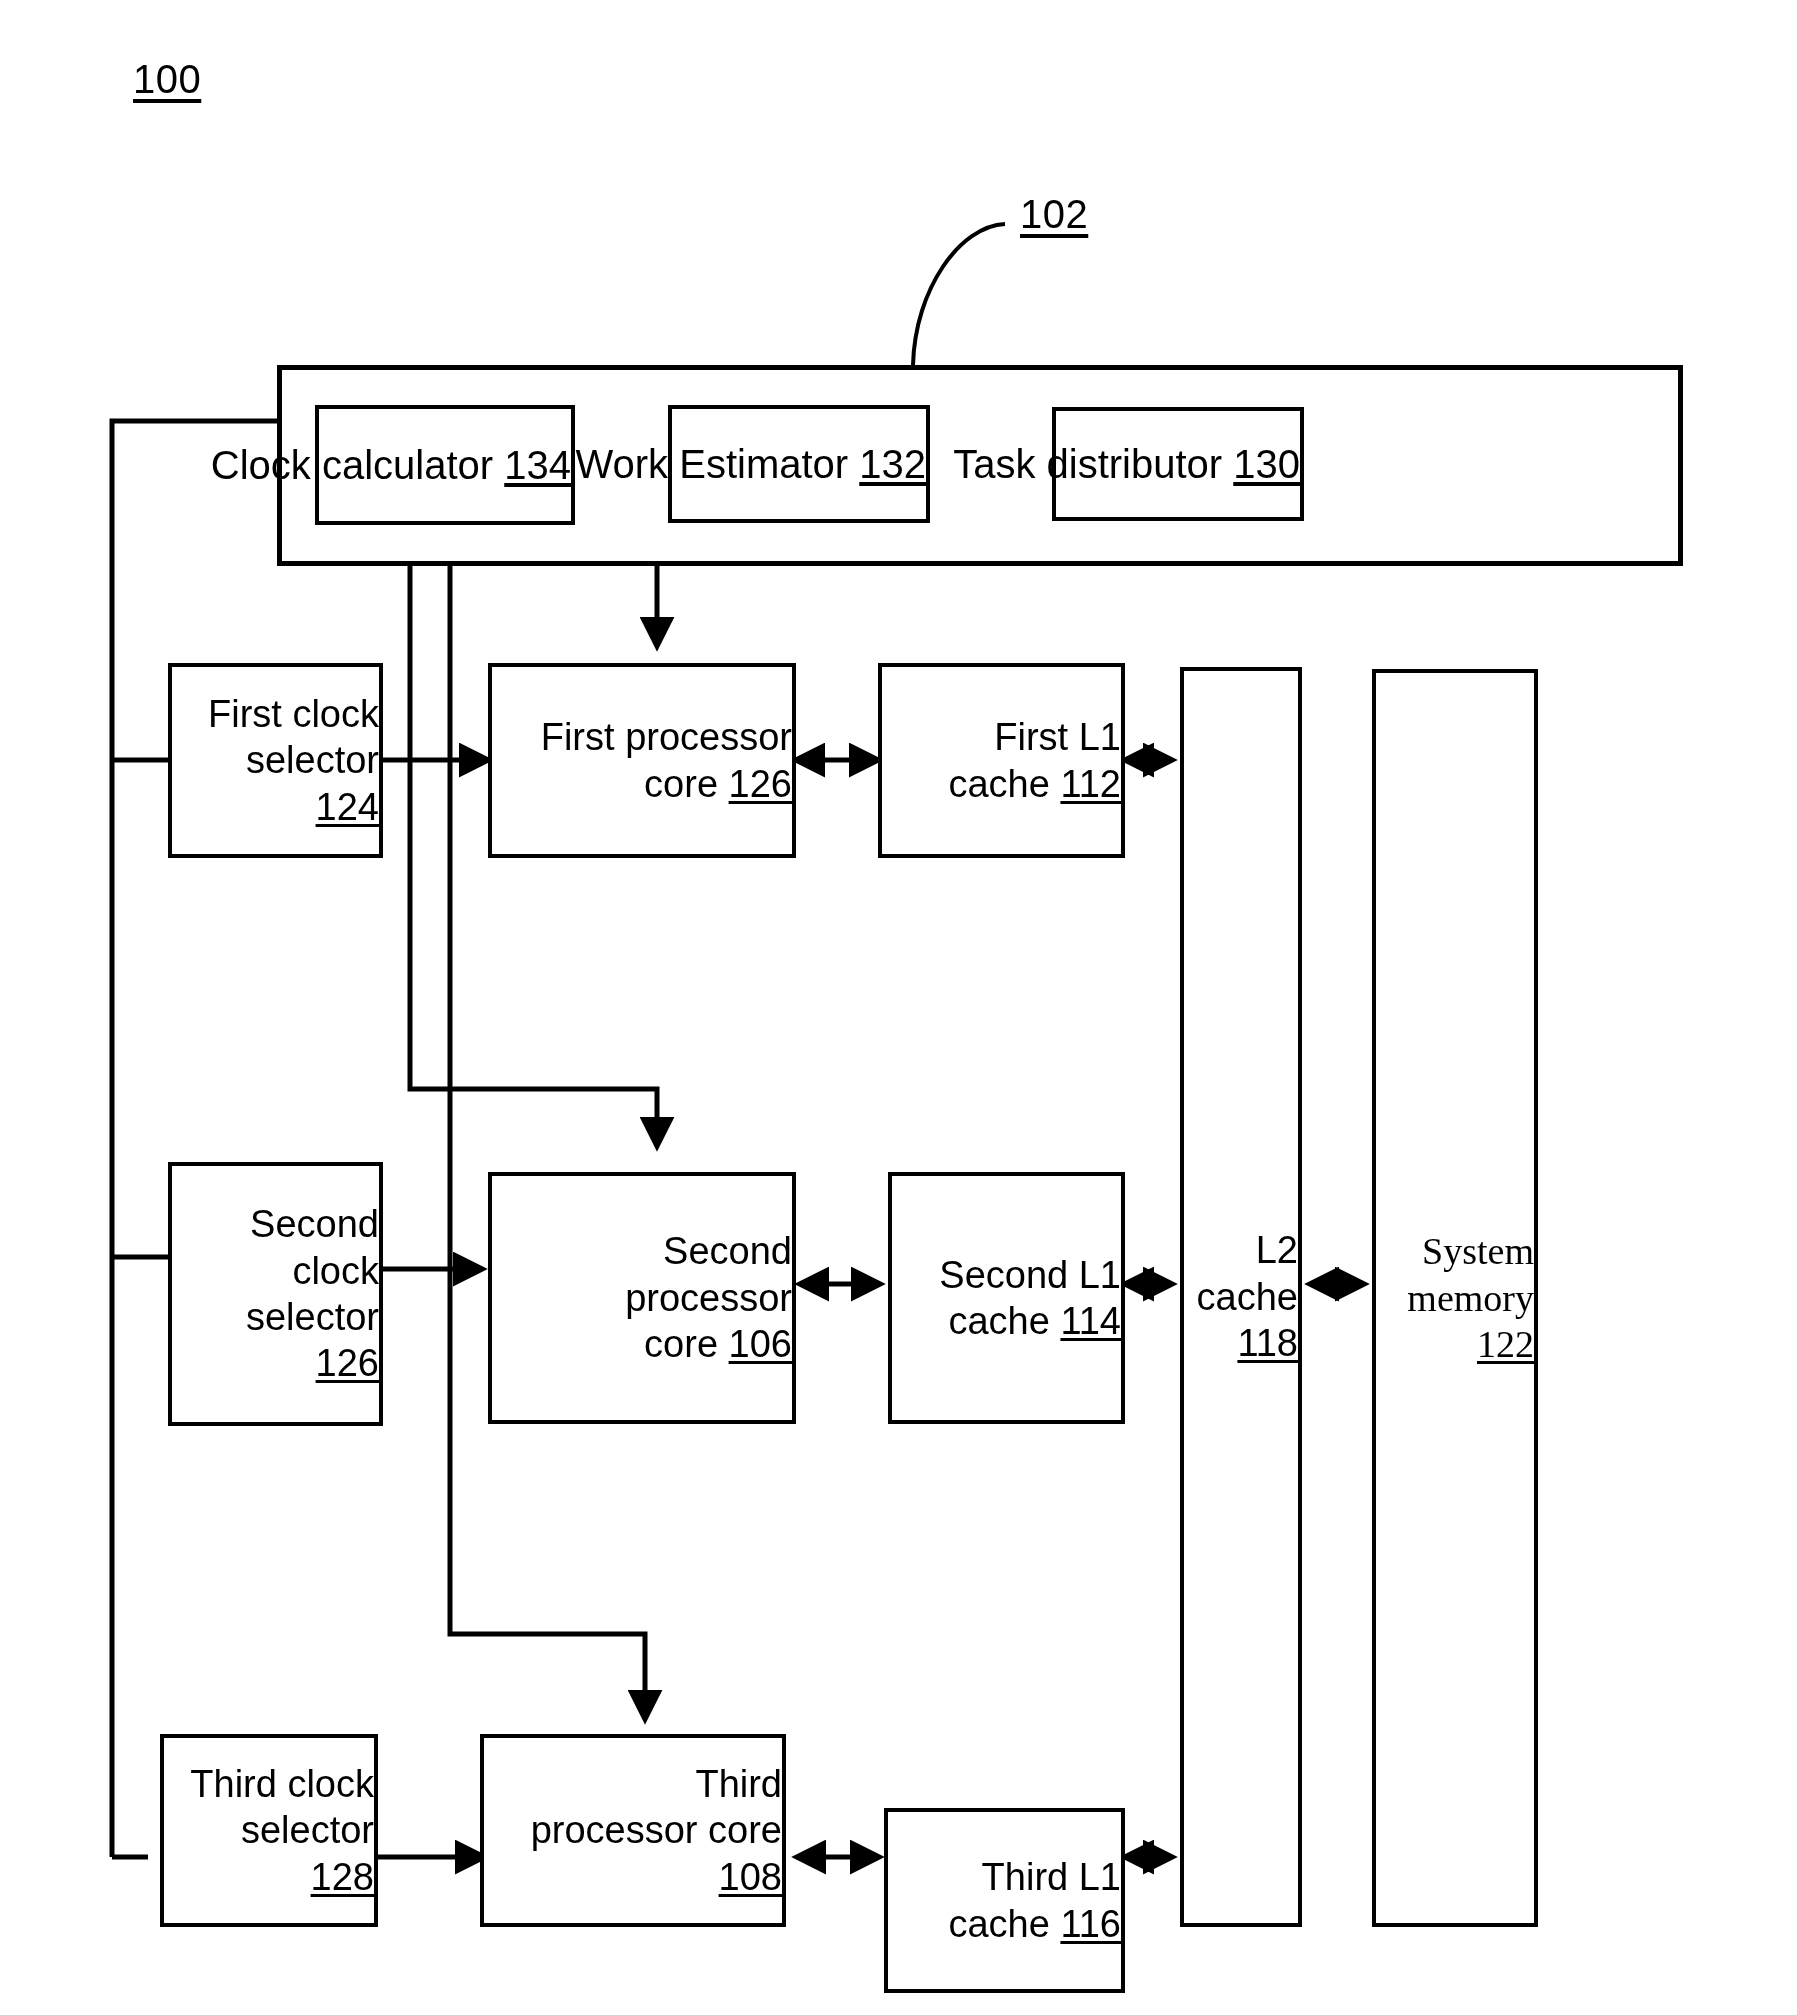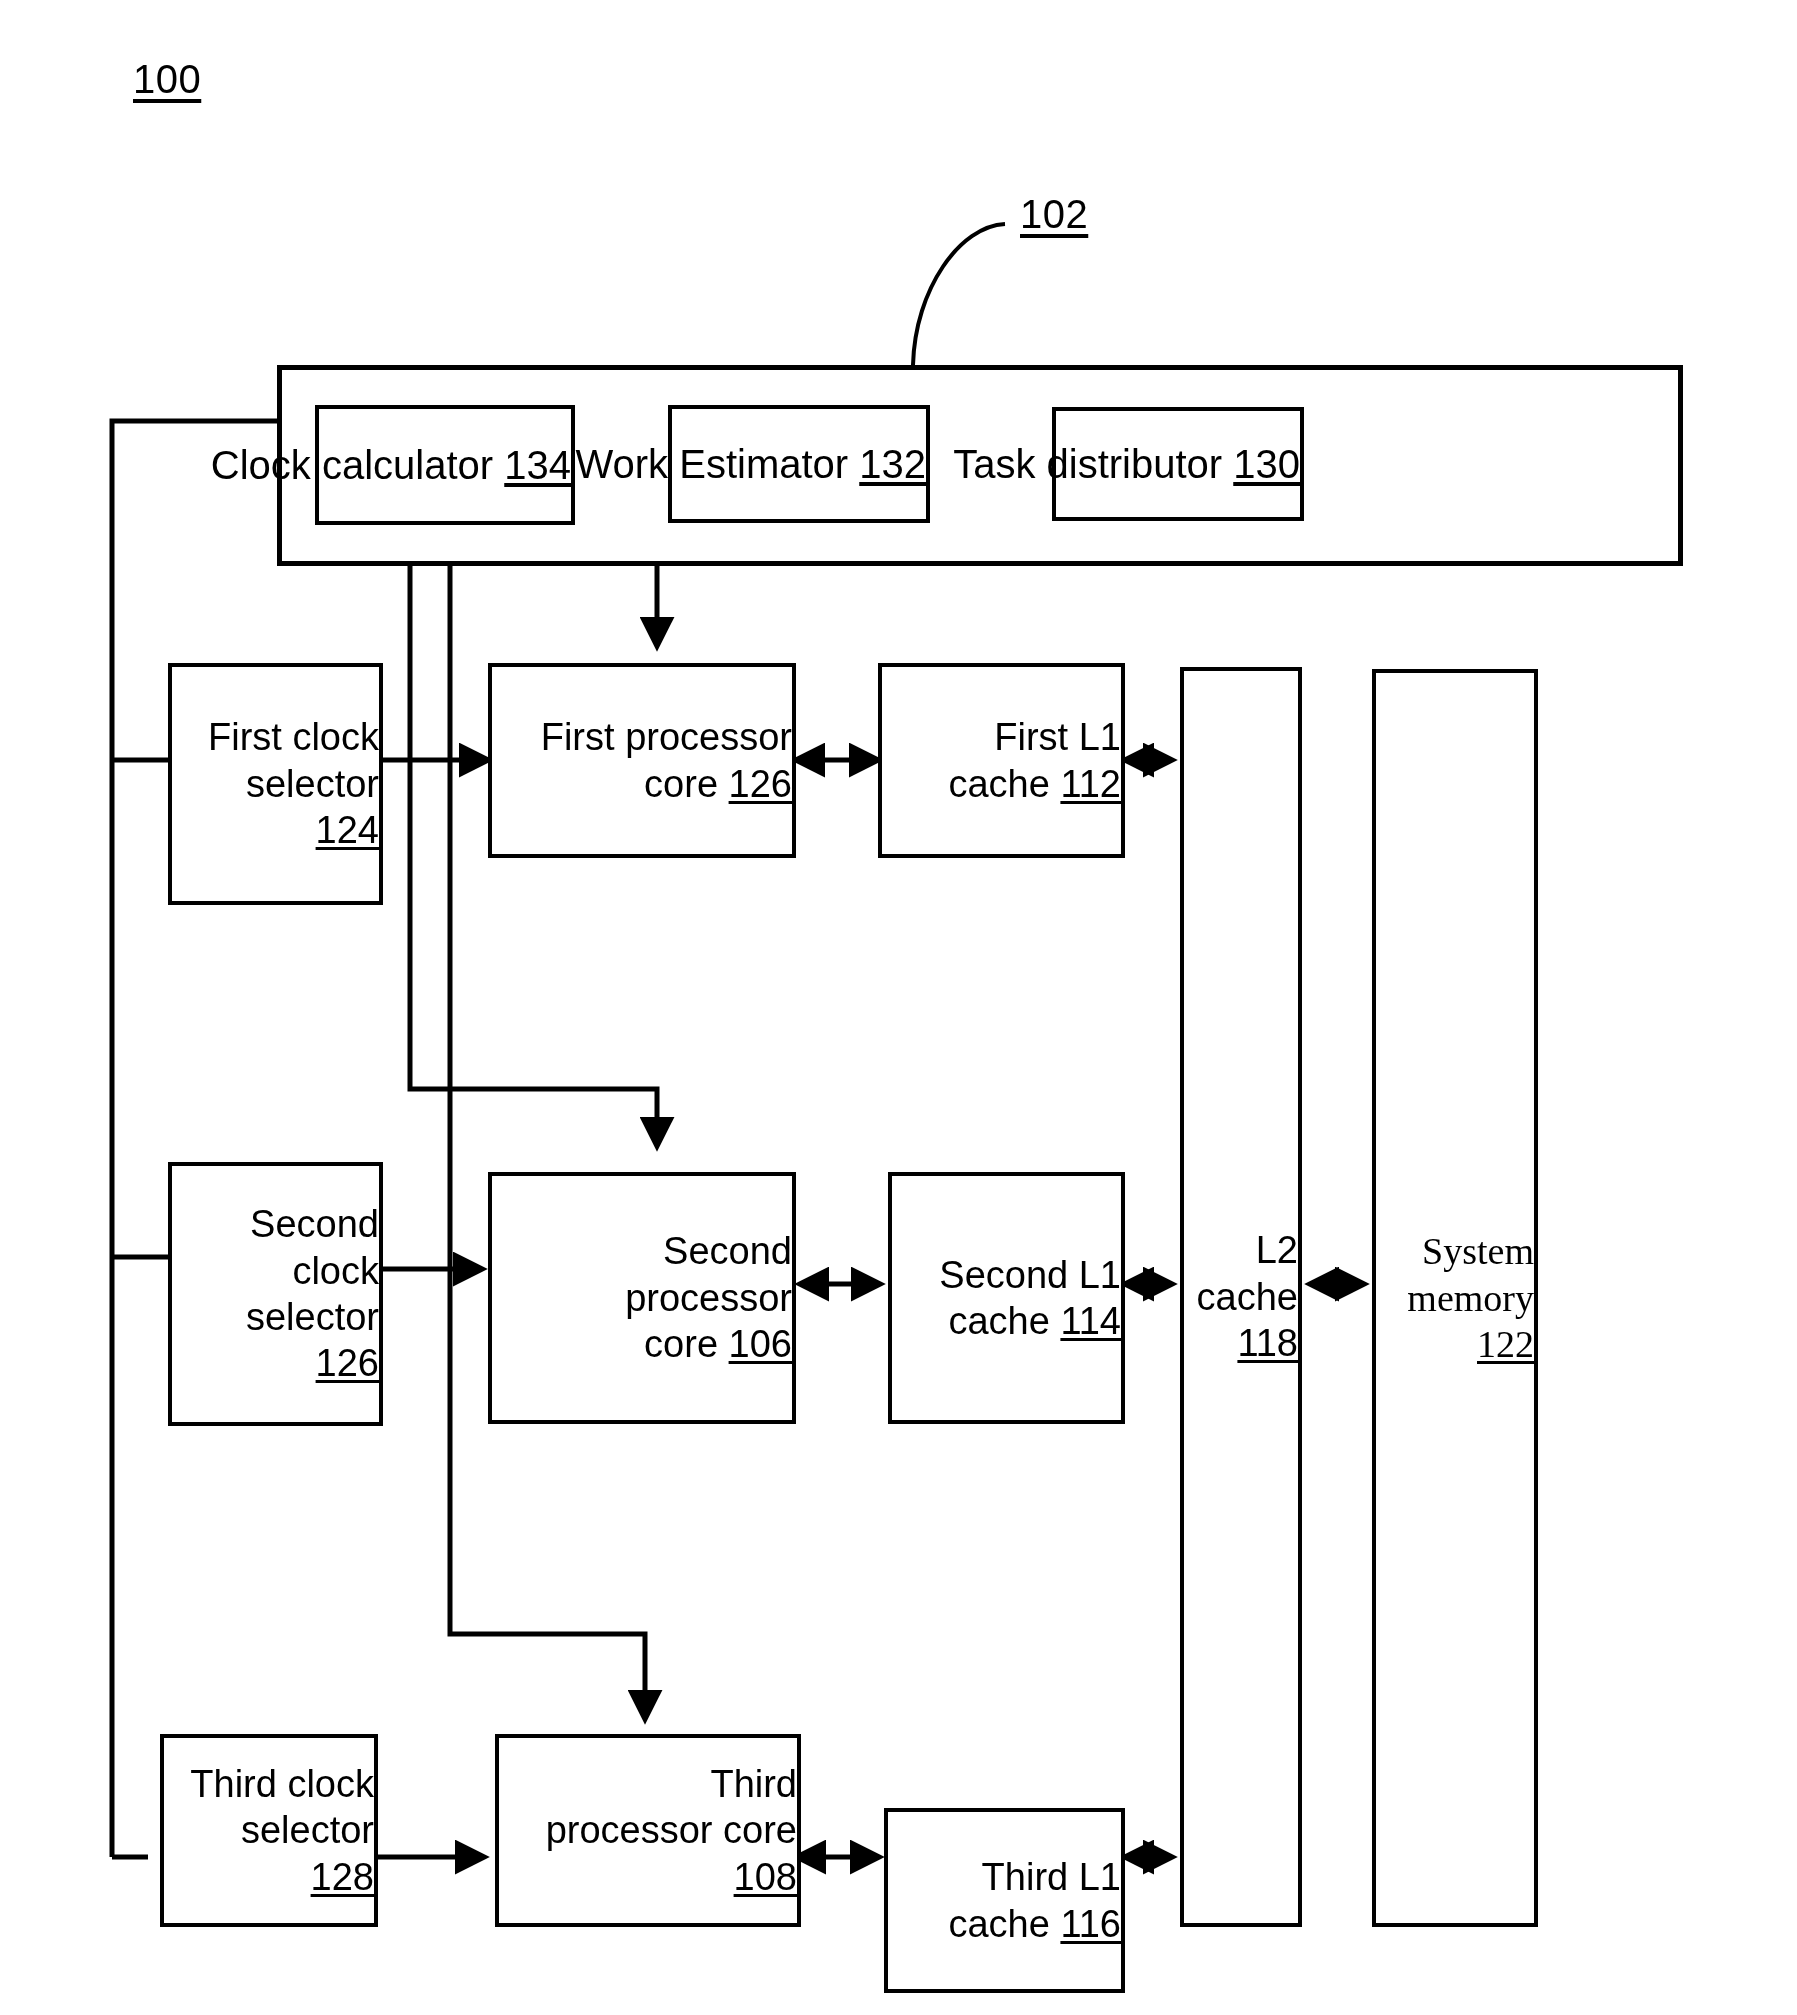--- a/index.html
+++ b/index.html
@@ -133,21 +133,21 @@
     </div>
   </div>
 
   <div class="box" style="left:1052px; top:378px; width:252px; height:114px; font-size:40px;">
     <div class="inline-row">
       <span class="lbl" style="display:inline">Task distributor</span>
        <span class="num">130</span>
     </div>
   </div>
 
-  <div class="box" style="left:168px; top:634px; width:215px; height:242px;">
+  <div class="box" style="left:168px; top:634px; width:215px; height:195px;">
     <span class="lbl">First clock</span>
     <span class="lbl">selector</span>
     <span class="lbl num">124</span>
   </div>
 
   <div class="box" style="left:488px; top:634px; width:308px; height:195px;">
     <span class="lbl">First processor</span>
     <span class="inline-row">
       <span>core</span>
        <span class="num">126</span>
@@ -185,21 +185,21 @@
        <span class="num">114</span>
     </span>
   </div>
 
   <div class="box" style="left:160px; top:1705px; width:218px; height:193px;">
     <span class="lbl">Third clock</span>
     <span class="lbl">selector</span>
     <span class="lbl num">128</span>
   </div>
 
-  <div class="box" style="left:495px; top:1705px; width:306px; height:193px;">
+  <div class="box" style="left:480px; top:1705px; width:306px; height:193px;">
     <span class="lbl">Third</span>
     <span class="lbl">processor core</span>
     <span class="lbl num">108</span>
   </div>
 
   <div class="box" style="left:884px; top:1779px; width:241px; height:185px;">
     <span class="lbl">Third L1</span>
     <span class="inline-row">
       <span>cache</span>
        <span class="num">116</span>

